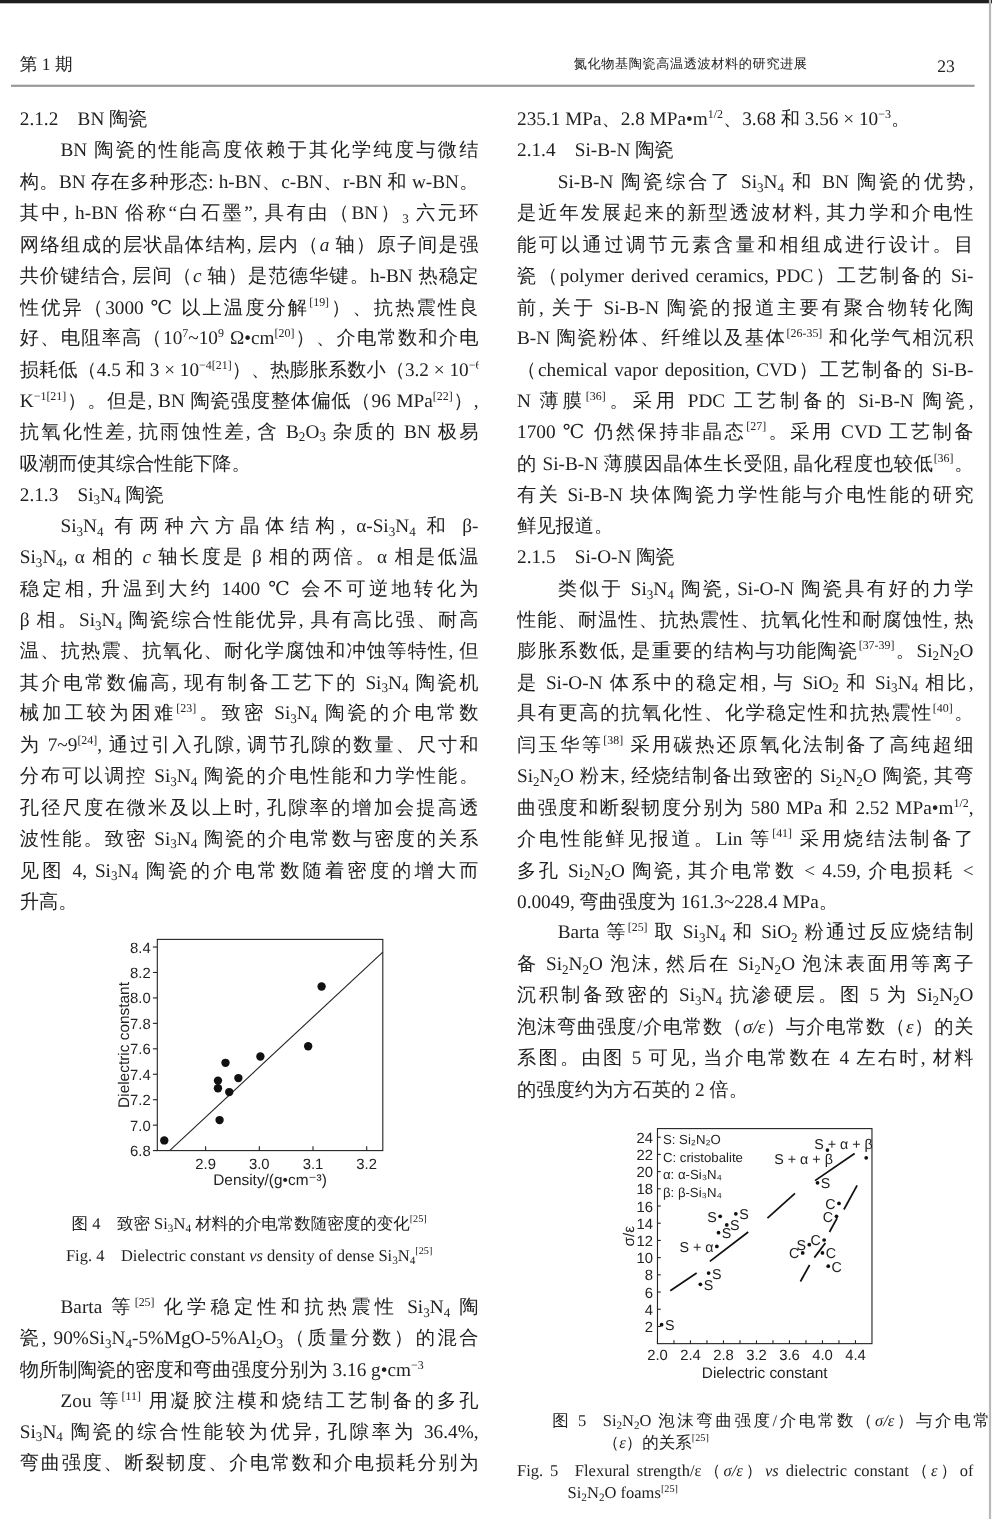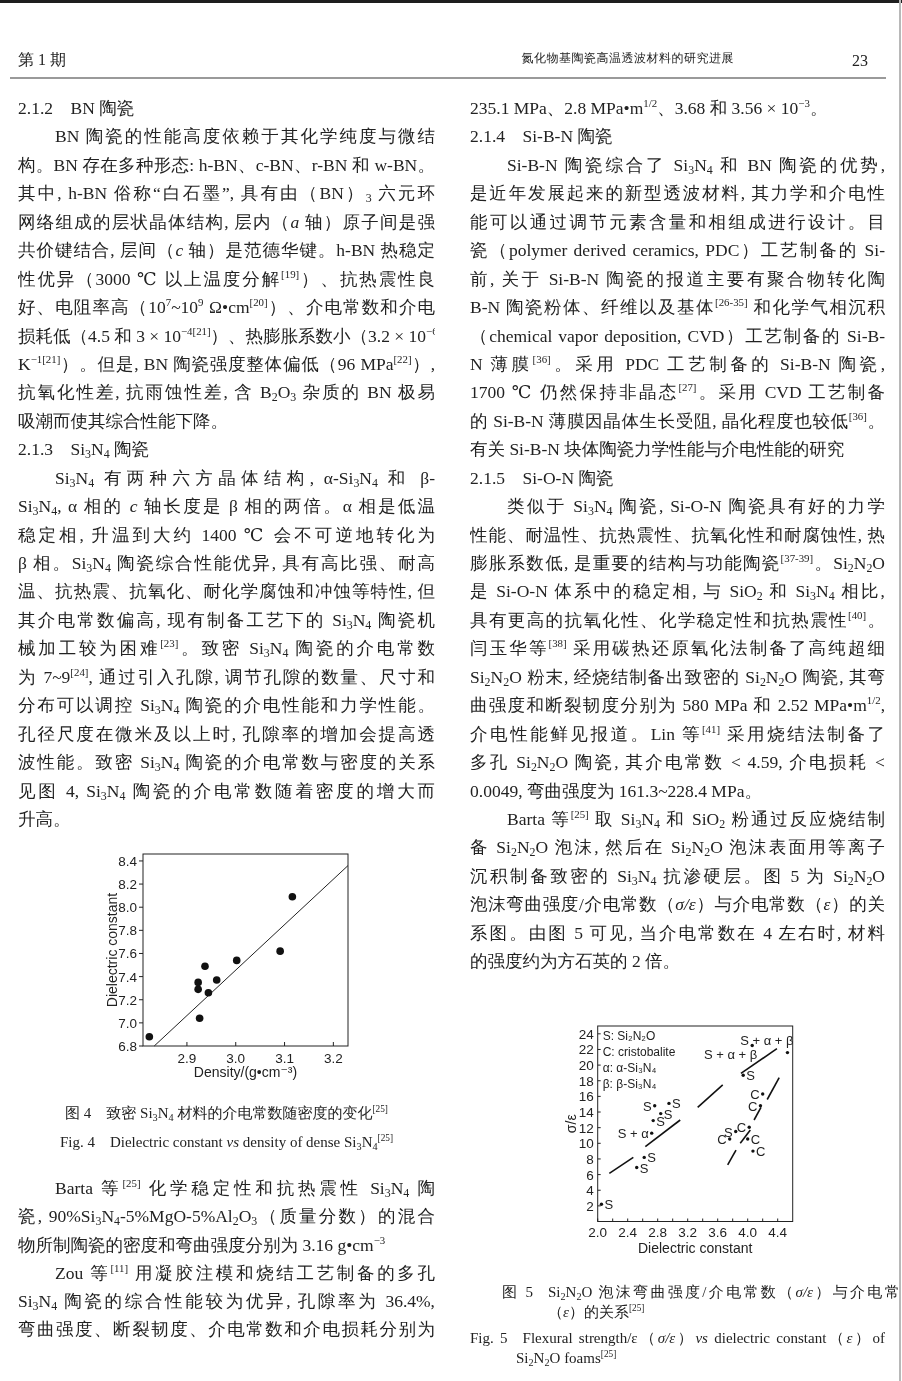--- a/index.html
+++ b/index.html
@@ -160,20 +160,21 @@
       <div class="line"><span>是近年发展起来的新型透波材料, 其力学和介电性</span></div>
       <div class="line"><span>能可以通过调节元素含量和相组成进行设计。目</span></div>
       <div class="line"><span>瓷（polymer derived ceramics, PDC）工艺制备的 Si-</span></div>
       <div class="line"><span>前, 关于 Si-B-N 陶瓷的报道主要有聚合物转化陶</span></div>
       <div class="line"><span>B-N 陶瓷粉体、纤维以及基体</span><sup>[26-35]</sup><span> 和化学气相沉积</span></div>
       <div class="line"><span>（chemical vapor deposition, CVD）工艺制备的 Si-B-</span></div>
       <div class="line"><span>N 薄膜</span><sup>[36]</sup><span>。采用 PDC 工艺制备的 Si-B-N 陶瓷,</span></div>
       <div class="line"><span>1700 ℃ 仍然保持非晶态</span><sup>[27]</sup><span>。采用 CVD 工艺制备</span></div>
       <div class="line"><span>的 Si-B-N 薄膜因晶体生长受阻, 晶化程度也较低</span><sup>[36]</sup><span>。</span></div>
       <div class="line"><span>有关 Si-B-N 块体陶瓷力学性能与介电性能的研究</span></div>
+      <div class="line"><span>鲜见报道。</span></div>
     </div>
   <div class="heading">
       <div class="line"><span>2.1.5 Si-O-N 陶瓷</span></div>
     </div>
   <div class="para indent">
       <div class="line"><span>类似于 Si</span><sub>3</sub><span>N</span><sub>4</sub><span> 陶瓷, Si-O-N 陶瓷具有好的力学</span></div>
       <div class="line"><span>性能、耐温性、抗热震性、抗氧化性和耐腐蚀性, 热</span></div>
       <div class="line"><span>膨胀系数低, 是重要的结构与功能陶瓷</span><sup>[37-39]</sup><span>。Si</span><sub>2</sub><span>N</span><sub>2</sub><span>O</span></div>
       <div class="line"><span>是 Si-O-N 体系中的稳定相, 与 SiO</span><sub>2</sub><span> 和 Si</span><sub>3</sub><span>N</span><sub>4</sub><span> 相比,</span></div>
       <div class="line"><span>具有更高的抗氧化性、化学稳定性和抗热震性</span><sup>[40]</sup><span>。</span></div>

